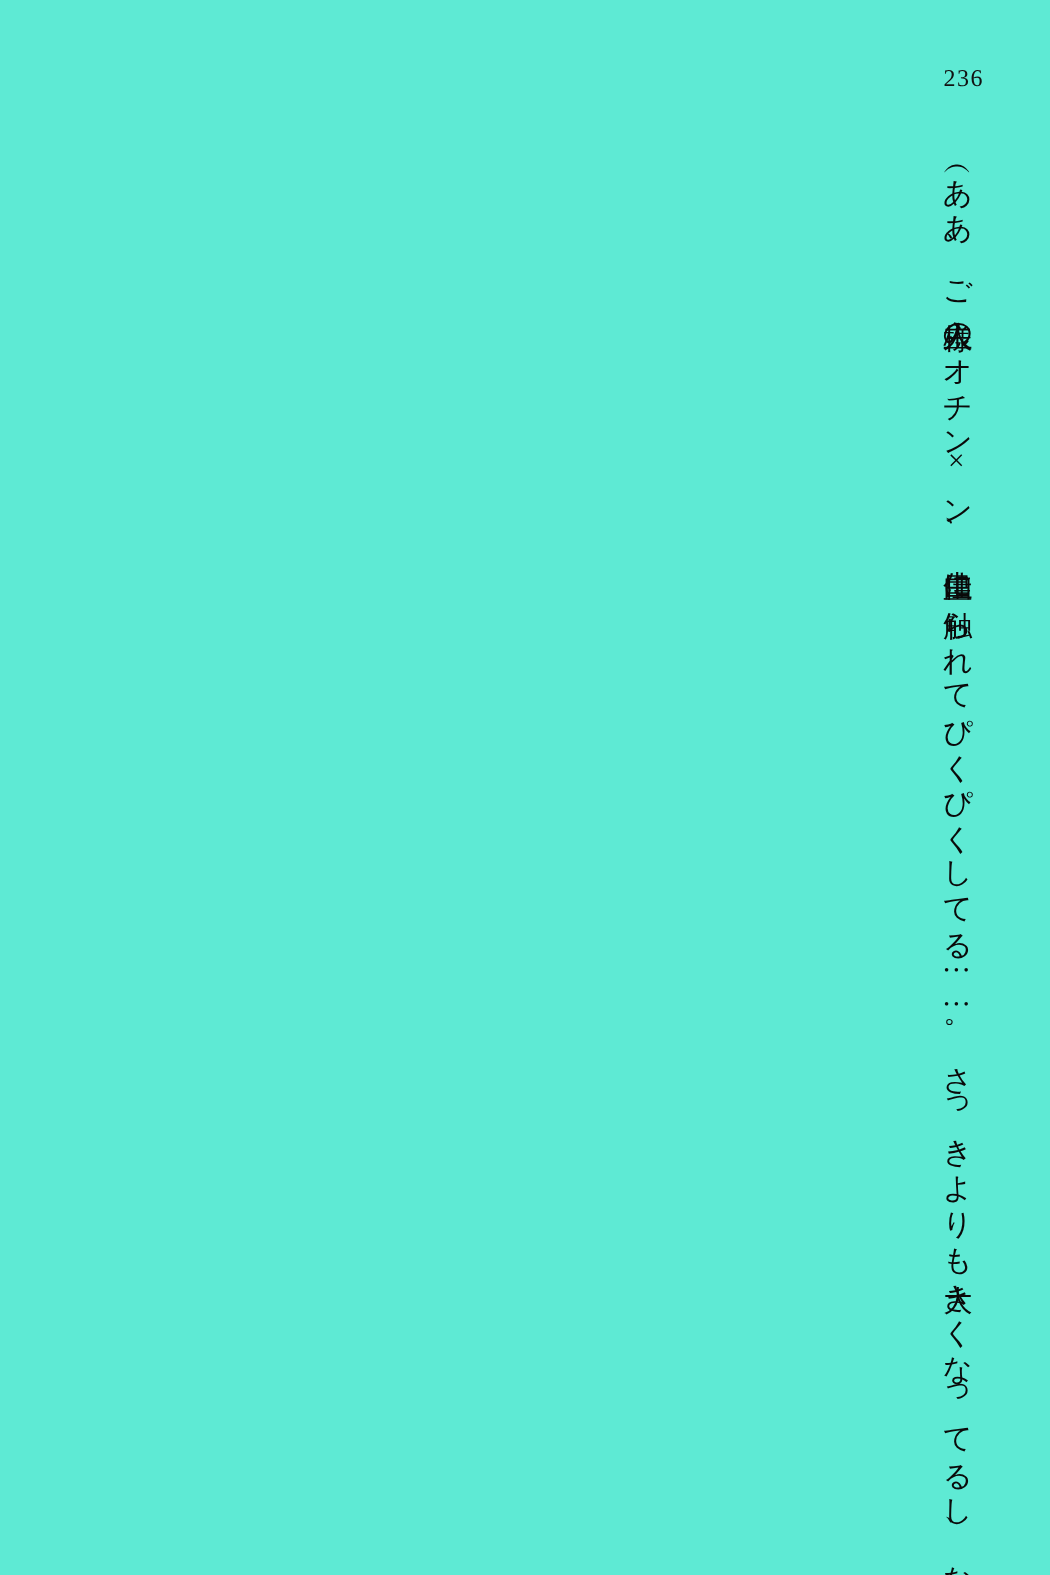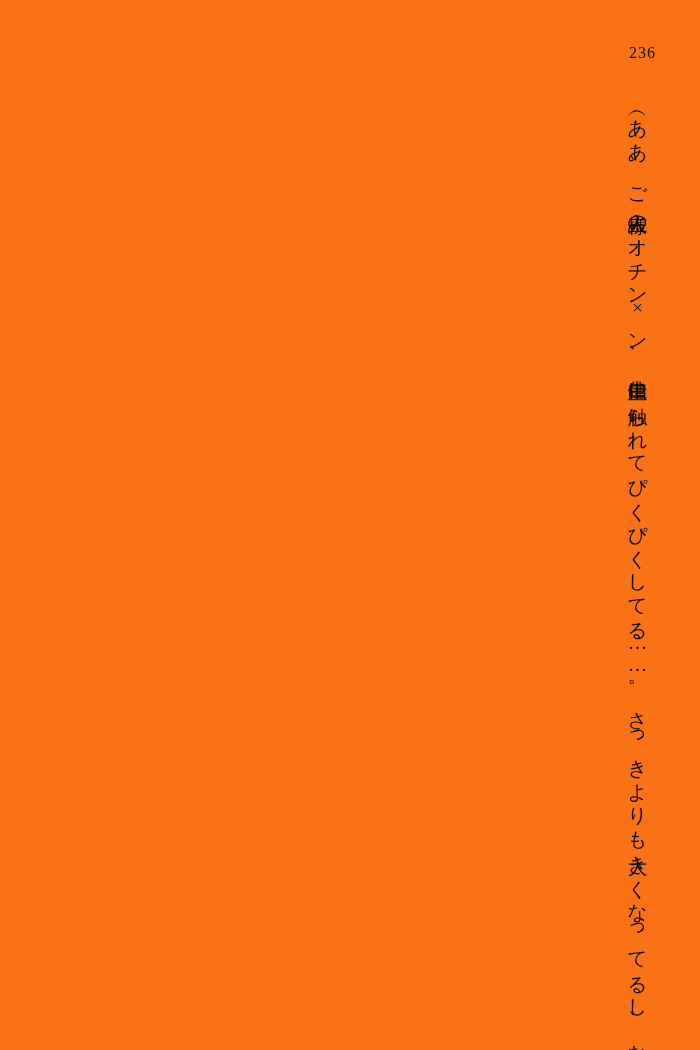--- a/index.html
+++ b/index.html
@@ -14,21 +14,21 @@
     color: #000000;
     overflow: hidden;
     position: relative;
   }
   .page {
     position: absolute;
     top: 0;
     left: 0;
     width: 700px;
     height: 1050px;
-    background: #f97316;
+    background: #5eead4;
   }
   .page-number {
     position: absolute;
     top: 44px;
     right: 44px;
     font-size: 16px;
     letter-spacing: 1px;
     font-family: "Liberation Serif", "DejaVu Serif", serif;
     color: #111111;
   }

